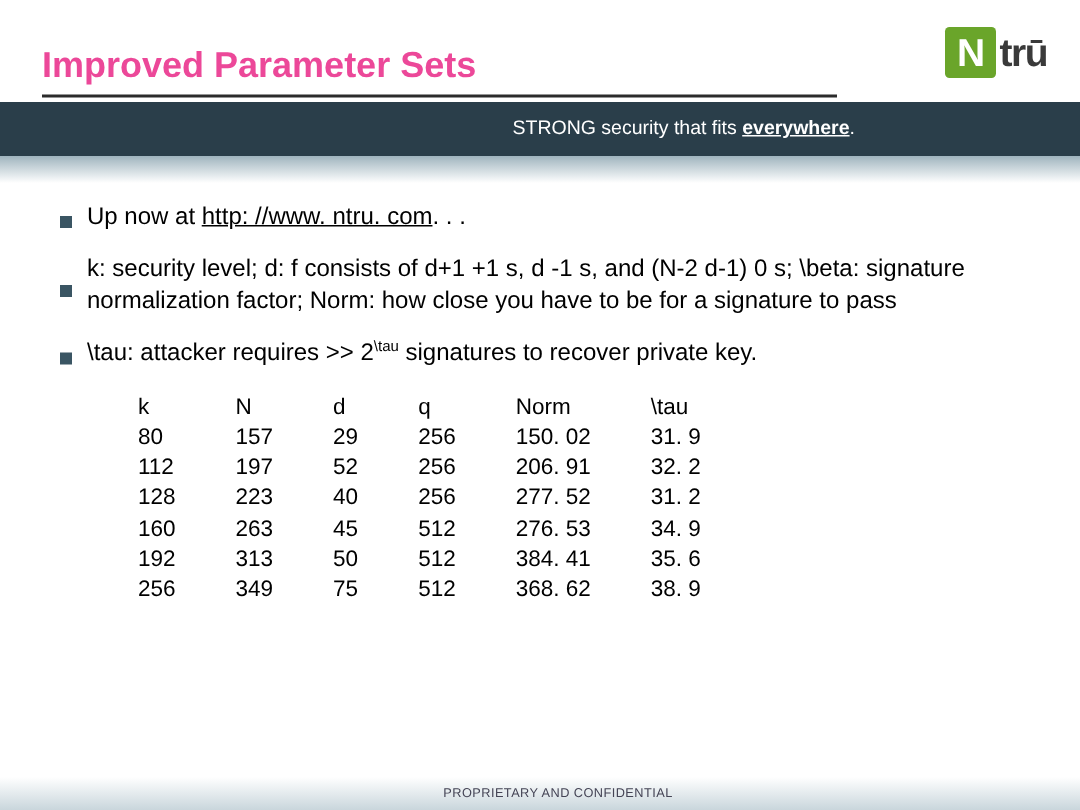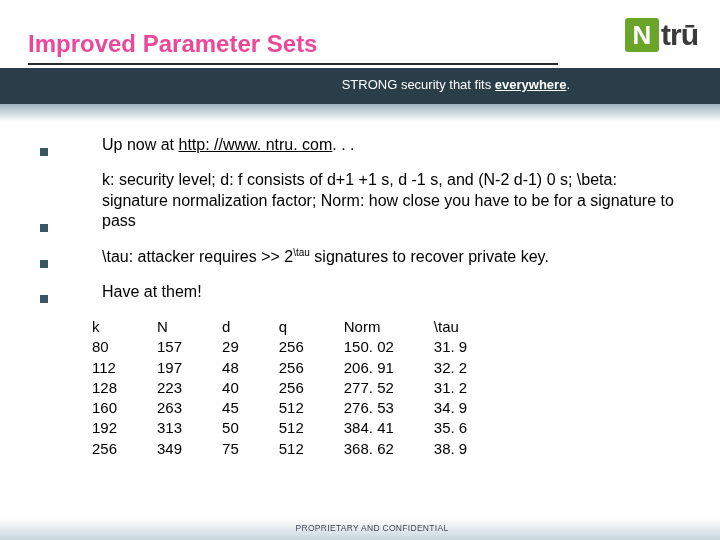--- a/index.html
+++ b/index.html
@@ -70,40 +70,39 @@
     border-radius: 3px;
     color: #fff;
     font-weight: bold;
     font-size: 26px;
     display: flex;
     align-items: center;
     justify-content: center;
     font-family: Arial, sans-serif;
   }
   .logo-text {
-    font-size: 30px;
+    font-size: 26px;
     font-weight: bold;
     color: #3a3a3a;
     margin-left: 2px;
     letter-spacing: -1px;
   }
   .content {
     position: absolute;
     top: 135px;
     left: 40px;
     right: 40px;
   }
   .bullet {
     display: flex;
-    align-items: flex-end;
+    align-items: center;
     margin-bottom: 14px;
     font-size: 16px;
     color: #000;
     line-height: 1.3;
-    gap: 44px;
   }
   .bullet .sq {
     width: 8px; height: 8px;
     background: #3a5563;
     margin-top: 6px;
     margin-right: 10px;
     flex-shrink: 0;
   }
   .bullet .txt { flex: 1; }
   .bullet a { color: #000; text-decoration: underline; }
@@ -164,24 +163,20 @@
     <div class="txt">k: security level; d: f consists of d+1 +1 s, d -1 s, and (N-2 d-1) 0 s; \beta: signature normalization factor; Norm: how close you have to be for a signature to pass</div>
   </div>
 
   <div class="bullet">
     <div class="sq"></div>
     <div class="txt">
       <span>\tau: attacker requires &gt;&gt; 2</span><span class="sup">\tau</span><span> signatures to recover private key.</span>
     </div>
   </div>
 
-  <div class="bullet">
-    <div class="sq"></div>
-    <div class="txt">Have at them!</div>
-  </div>
 
   <div class="table-wrap" id="param-table">
       <div class="col">
         <div>k</div>
         <div>80</div>
         <div>112</div>
         <div>128</div>
         <div>160</div>
         <div>192</div>
         <div>256</div>
@@ -191,21 +186,21 @@
         <div>157</div>
         <div>197</div>
         <div>223</div>
         <div>263</div>
         <div>313</div>
         <div>349</div>
       </div>
       <div class="col">
         <div>d</div>
         <div>29</div>
-        <div>48</div>
+        <div>52</div>
         <div>40</div>
         <div>45</div>
         <div>50</div>
         <div>75</div>
       </div>
       <div class="col">
         <div>q</div>
         <div>256</div>
         <div>256</div>
         <div>256</div>

